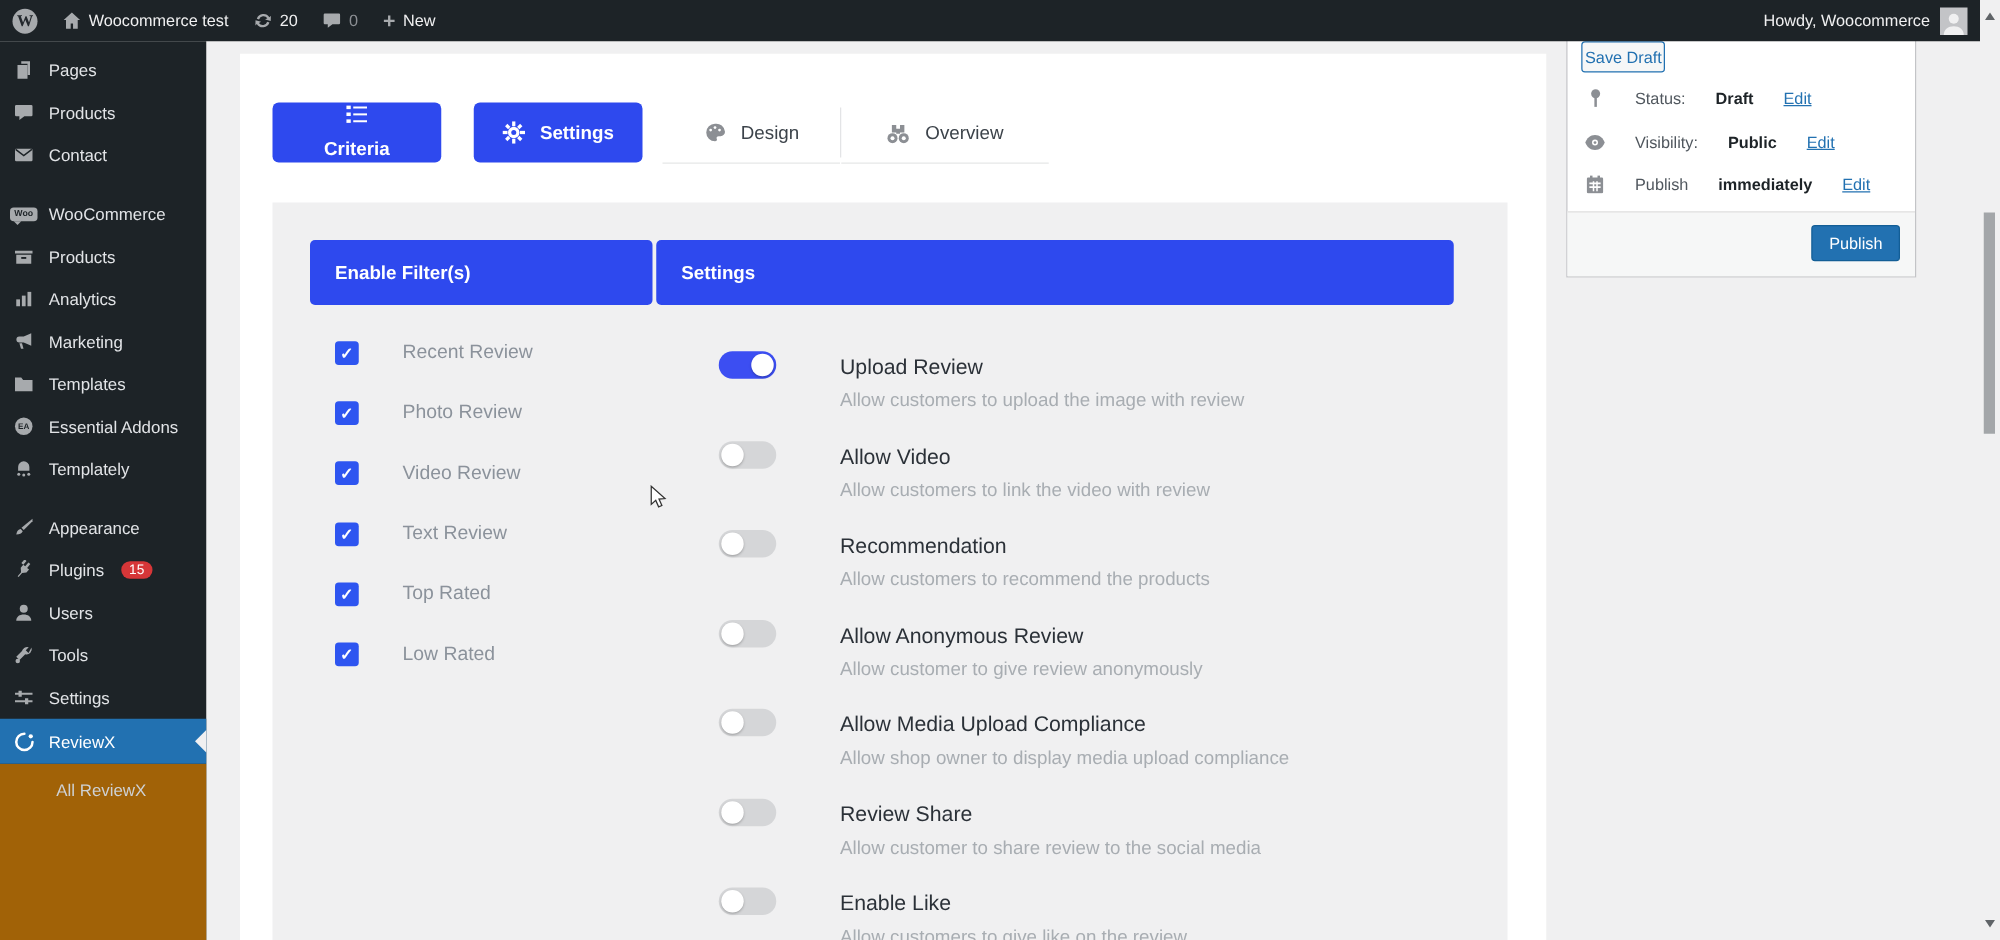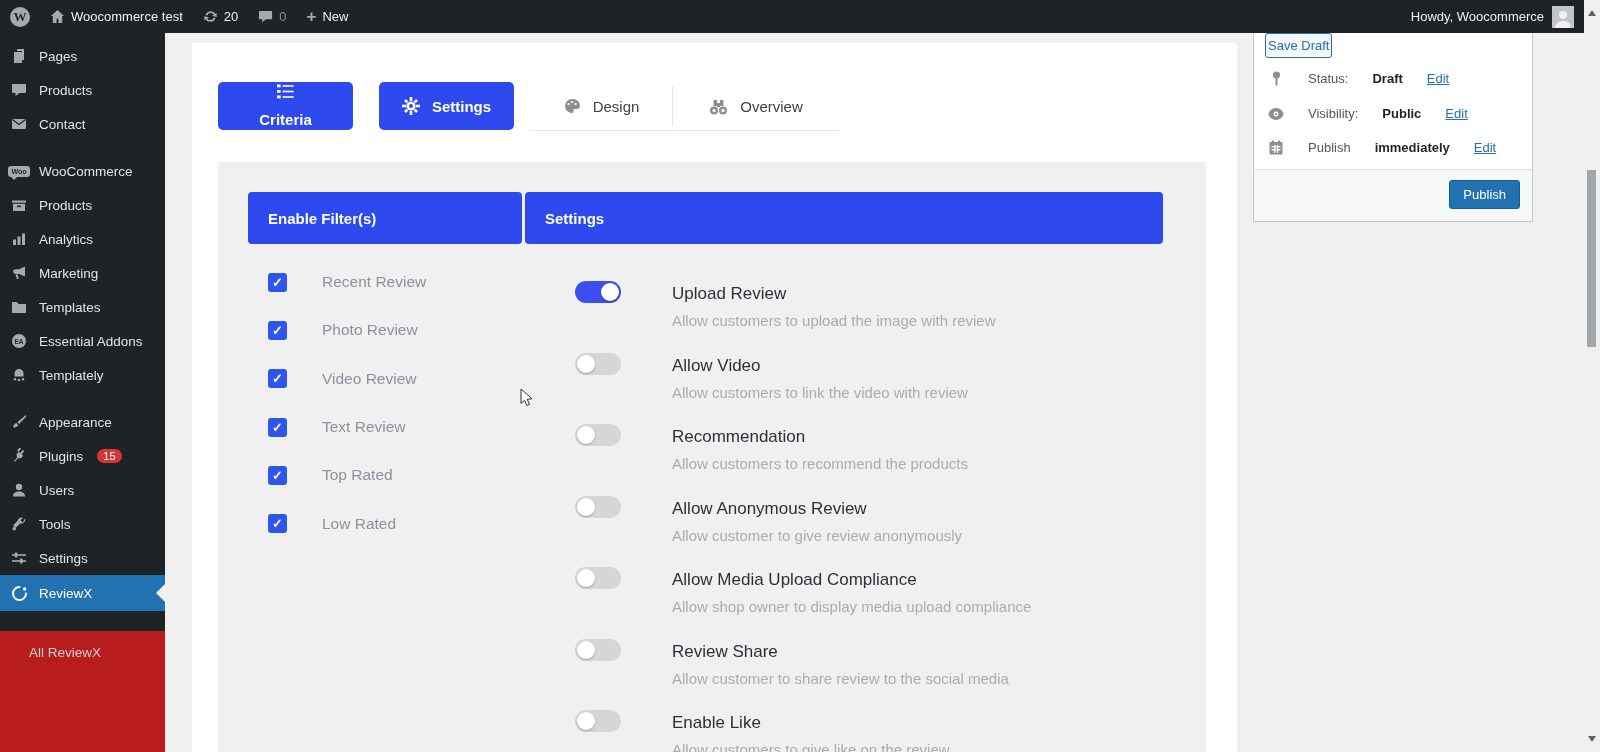--- a/index.html
+++ b/index.html
@@ -28,21 +28,21 @@
   .mi .ico{width:20px;height:20px;color:#a7aaad;display:flex;align-items:center;justify-content:center;flex:none;}
   .gap{margin-top:13px;}
   .mi.active{background:#2271b1;color:#fff;height:36px;position:relative;}
   .mi.active .ico{color:#fff;}
   .mi.active::after{content:"";position:absolute;right:0;top:50%;transform:translateY(-50%);
     border:9px solid transparent;border-right:9px solid #f0f0f1;border-left:none;}
   .badge{background:#d63638;color:#fff;border-radius:9px;font-size:11px;padding:1px 6px;margin-left:4px;}
   .woo-badge{background:#a7aaad;color:#1d2327;font-size:7px;font-weight:bold;border-radius:3px;
     padding:2px 3px;position:relative;line-height:1;}
   .woo-badge::after{content:"";position:absolute;left:3px;bottom:-3px;border:3px solid transparent;border-top-color:#a7aaad;border-bottom:none;}
-  .submenu{background:#b91c1c;flex:1;margin-top:20px;padding:14px 0 0 29px;}
+  .submenu{background:#a16207;flex:1;margin-top:0;padding:14px 0 0 45px;}
   .submenu .smi{color:#ced1d4;font-size:13.5px;cursor:pointer;}
   
   .panel{position:absolute;left:192px;top:43px;width:1045px;height:709px;background:#ffffff;}
   .tab-blue{position:absolute;top:82px;width:135px;height:48px;background:#2e49ee;color:#fff;
     border-radius:5px;display:flex;align-items:center;justify-content:center;gap:12px;
     font-size:15px;font-weight:bold;cursor:pointer;z-index:2;}
   .tab-plain{position:absolute;top:82px;height:48px;background:#fff;color:#3c434a;
     display:flex;align-items:center;justify-content:center;gap:12px;font-size:15px;cursor:pointer;
     border-bottom:1px solid #e6e7e8;z-index:2;}
   .tab-plain .ticon{color:#8c8f94;display:flex;}

